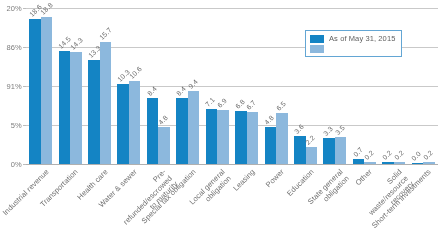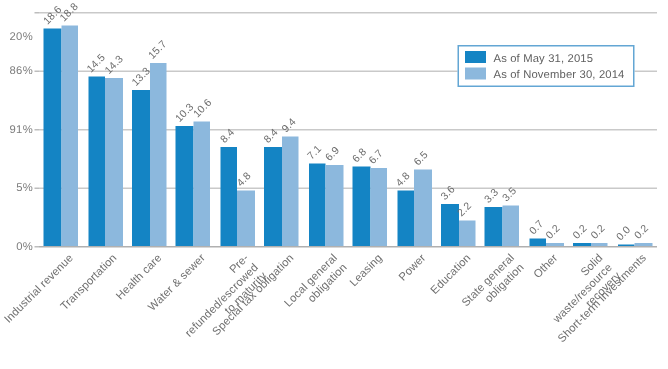--- a/index.html
+++ b/index.html
@@ -108,21 +108,21 @@
     position:absolute;
     left:305px; top:30px;
     border:1px solid #63a6d4;
     background:#ffffff;
     padding:3px 6px 3px 4px;
     display:flex;
     flex-direction:column;
     gap:2px;
     z-index:5;
   }
-  .legend-row{display:flex;align-items:flex-start;gap:5px;}
+  .legend-row{display:flex;align-items:flex-end;gap:5px;}
   .swatch{width:14px;height:8px;display:block;}
   .swatch.s0{background:#1484c4;}
   .swatch.s1{background:#8cb8dd;}
   .legend-text{font-size:7.5px;color:#5f5f5f;white-space:nowrap;letter-spacing:.1px;}
 </style>
 </head>
 <body>
 
 <div id="chart-root">
 
@@ -135,21 +135,21 @@
         <div class="ytick-mark" style="top: 117px;"></div>
         <div class="ytick" style="top: 117px;">5%</div>
         <div class="grid-line" style="top: 78px;"></div>
         <div class="ytick-mark" style="top: 78px;"></div>
         <div class="ytick" style="top: 78px;">91%</div>
         <div class="grid-line" style="top: 39px;"></div>
         <div class="ytick-mark" style="top: 39px;"></div>
         <div class="ytick" style="top: 39px;">86%</div>
         <div class="grid-line" style="top: 0px;"></div>
         <div class="ytick-mark" style="top: 0px;"></div>
-        <div class="ytick" style="top: 16px;">20%</div>
+        <div class="ytick" style="top: 0px;">20%</div>
       </div>
     <div class="bars" id="bars">
         <div class="group">
           <div class="bar s0" style="height: 145.08px;">
             <span class="bar-label">18.6</span>
           </div>
           <div class="bar s1" style="height: 146.64px;">
             <span class="bar-label">18.8</span>
           </div>
         </div>
@@ -305,17 +305,16 @@
       </div>
     </div>
 
   <div class="legend">
     <div class="legend-row">
       <span class="swatch s0"></span>
       <span class="legend-text">As of May 31, 2015</span>
     </div>
     <div class="legend-row">
       <span class="swatch s1"></span>
-      <span class="legend-text">As of November 30, 2014</span>
     </div>
   </div>
 
 </div>
 
 </body></html>

